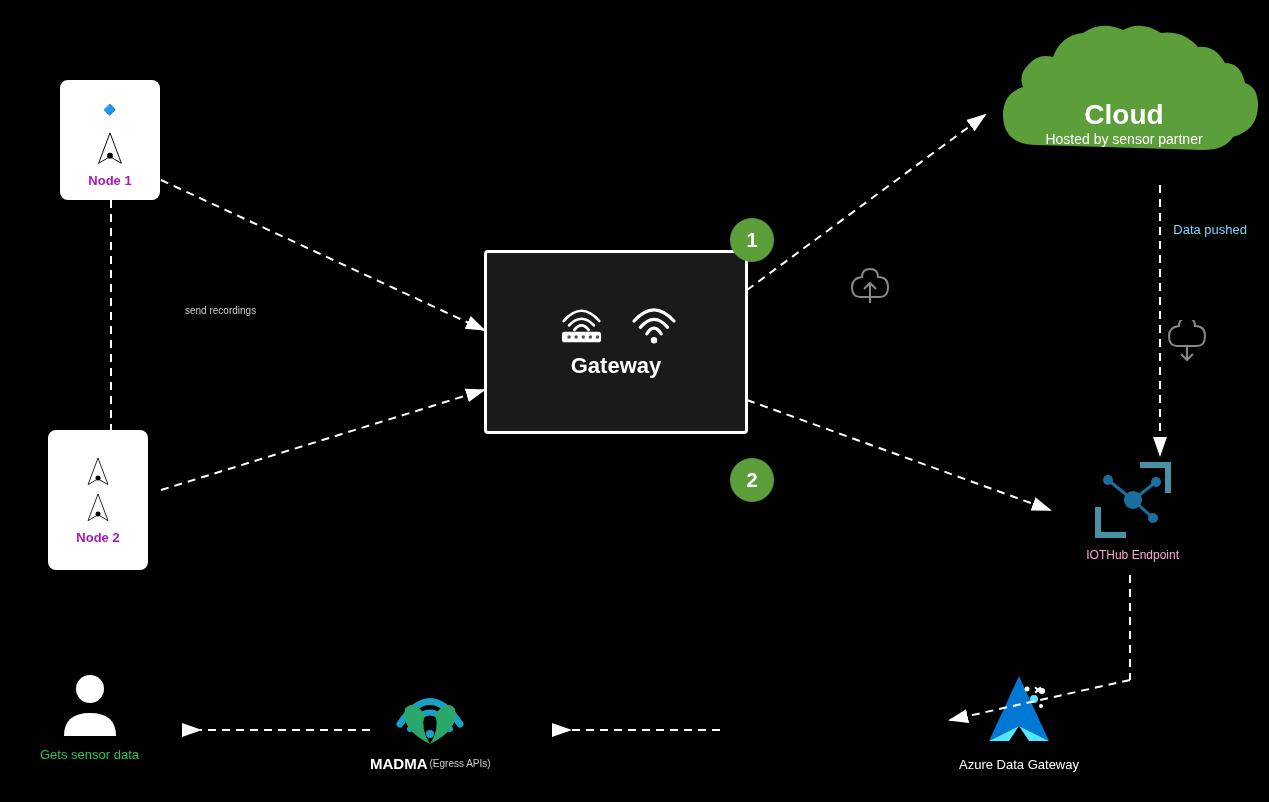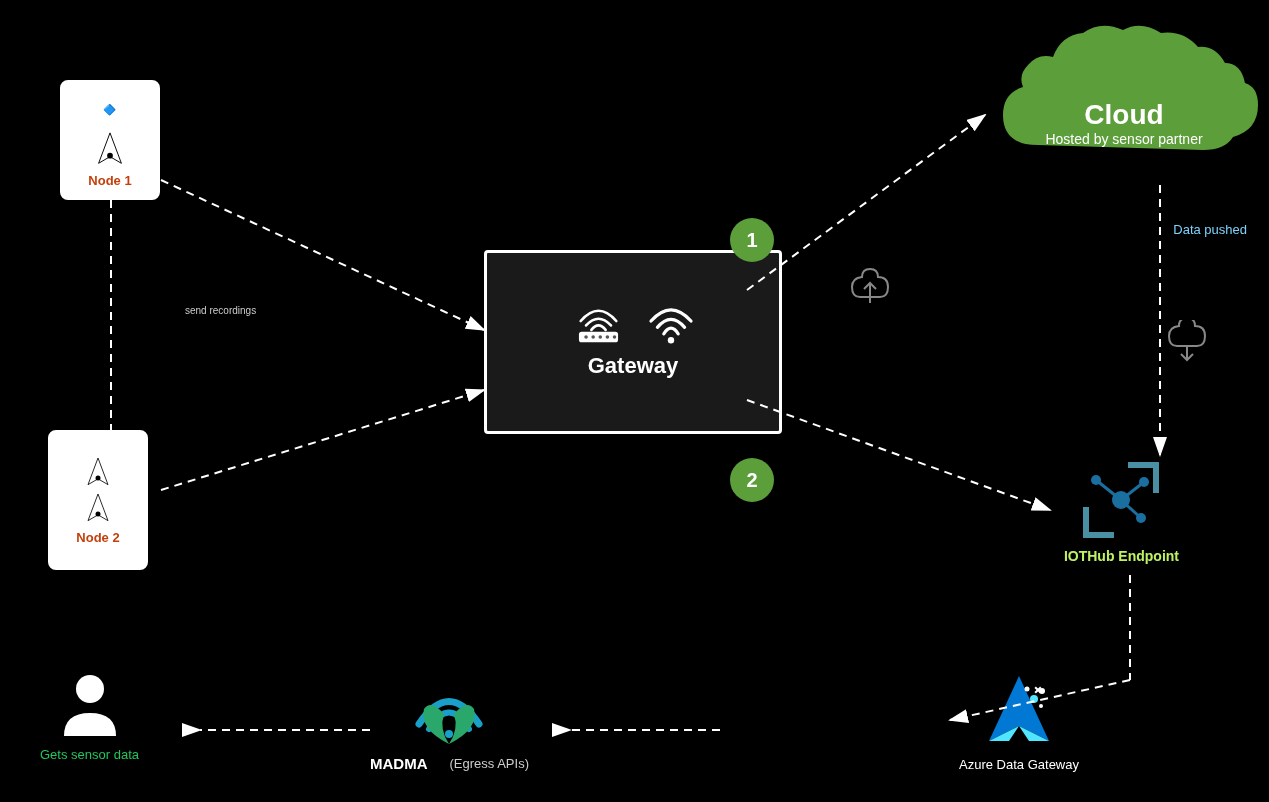--- a/index.html
+++ b/index.html
@@ -34,38 +34,38 @@
       flex-direction: column;
       align-items: center;
       justify-content: center;
       gap: 4px;
       padding: 10px 8px;
     }
 
     .node-label {
       font-size: 13px;
       font-weight: bold;
-      color: #c2410c;
+      color: #a21caf;
     }
 
     
     #gateway-box {
       position: absolute;
       background: #1a1a1a;
       border: 3px solid #fff;
       border-radius: 4px;
       display: flex;
       flex-direction: column;
       align-items: center;
       justify-content: center;
       gap: 8px;
       padding: 20px;
       left: 484px;
       top: 250px;
-      width: 298px;
+      width: 264px;
       height: 184px;
     }
 
     .gateway-icons {
       display: flex;
       align-items: center;
       gap: 20px;
     }
 
     .gateway-label {
@@ -126,24 +126,23 @@
       position: absolute;
       right: 90px;
       top: 460px;
       display: flex;
       flex-direction: column;
       align-items: center;
       gap: 8px;
     }
 
     .iothub-label {
-      font-size: 14px;
-      color: #bef264;
+      font-size: 12px;
+      color: #f9a8d4;
       text-align: center;
-      font-weight: bold;
     }
 
     
     #person-box {
       position: absolute;
       bottom: 40px;
       left: 40px;
       display: flex;
       flex-direction: column;
       align-items: center;
@@ -347,23 +346,23 @@
 
     <path d="M10,50 Q40,5 70,50" fill="none" stroke="#1a9fc9" stroke-width="7" stroke-linecap="round"></path>
     <path d="M20,55 Q40,22 60,55" fill="none" stroke="#1a9fc9" stroke-width="6" stroke-linecap="round"></path>
 
     <path d="M40,70 Q10,55 15,35 Q22,25 35,40 Q30,55 40,70 Z" fill="#2aa86b"></path>
 
     <path d="M40,70 Q70,55 65,35 Q58,25 45,40 Q50,55 40,70 Z" fill="#2aa86b"></path>
 
     <circle cx="40" cy="60" r="4" fill="#1a9fc9"></circle>
   </svg>
-  <div style="display:flex; flex-direction:row; align-items:center; gap:22px;">
+  <div style="display:flex; flex-direction:row; align-items:center; gap:2px;">
     <span class="madma-label">MADMA</span>
-    <span style="font-size:13px; color:#ccc;">(Egress APIs)</span>
+    <span style="font-size:10px; color:#ccc;">(Egress APIs)</span>
   </div>
 </div>
 
 <div id="azure-box">
   <svg width="80" height="80" viewBox="0 0 80 80">
 
     <polygon points="10,70 40,5 70,70 40,55" fill="#0078d4"></polygon>
     <polygon points="10,70 40,55 30,70" fill="#50e6ff"></polygon>
     <polygon points="70,70 40,55 50,70" fill="#50e6ff"></polygon>
 

